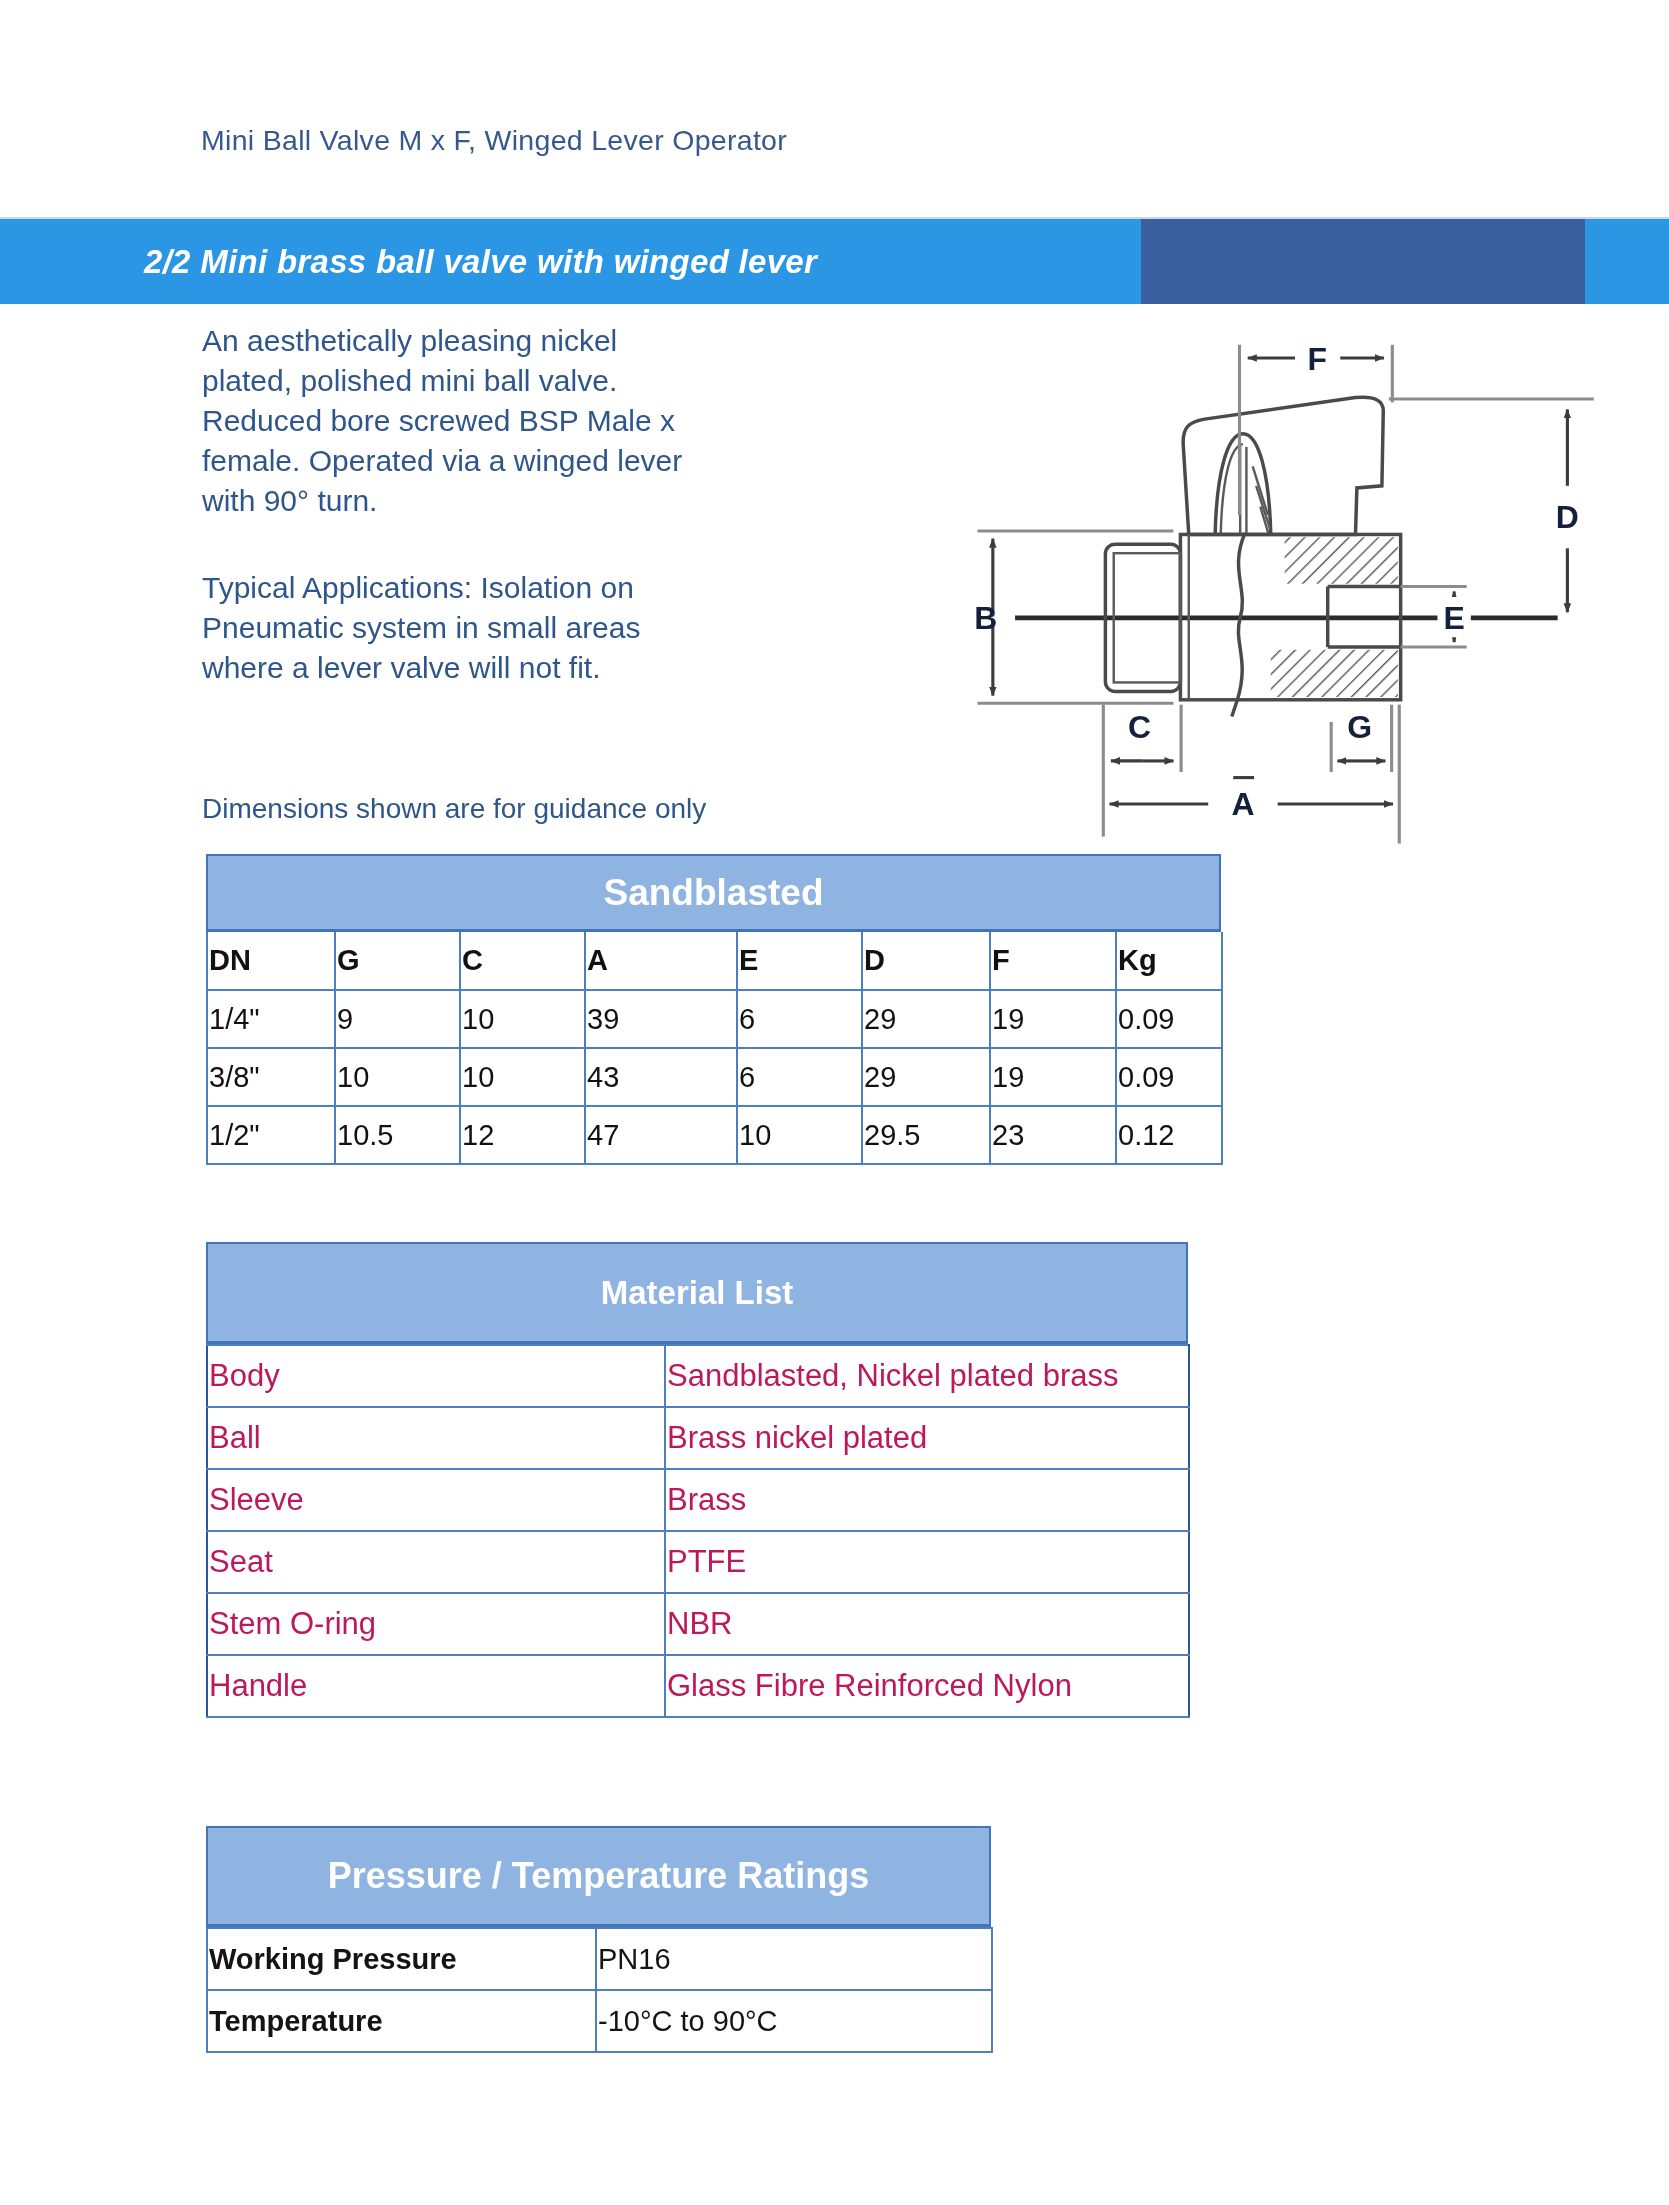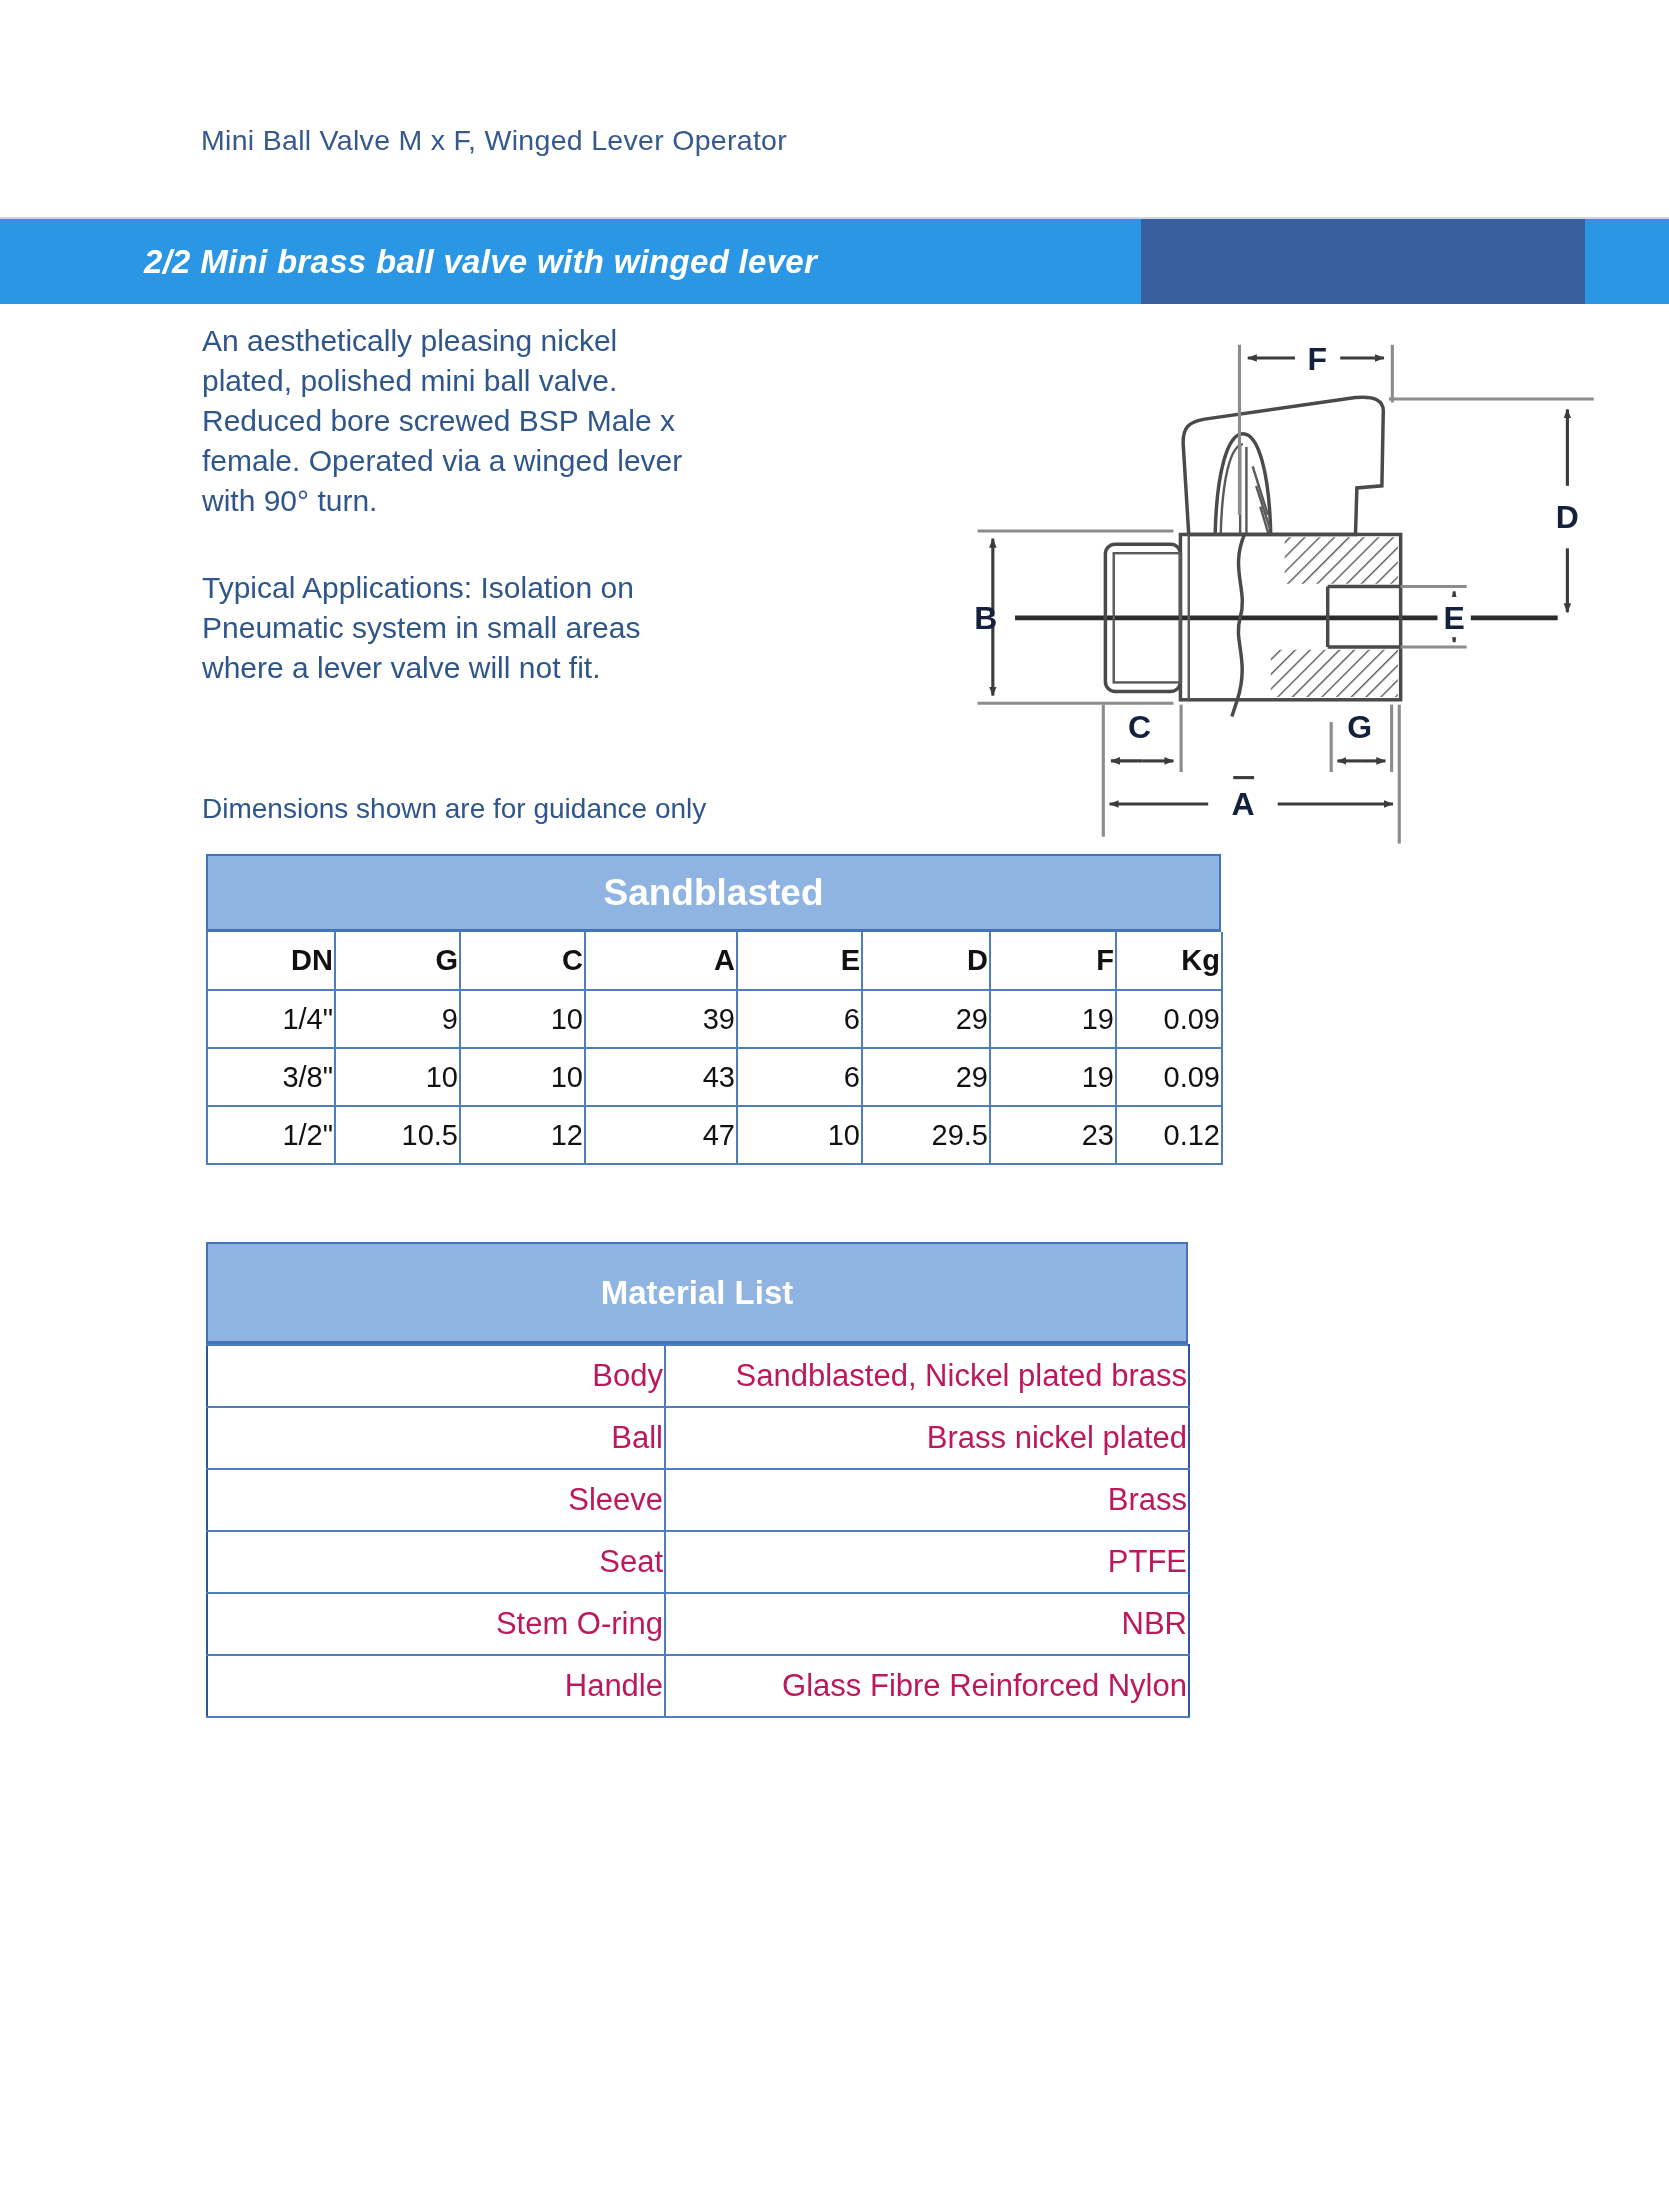--- a/index.html
+++ b/index.html
@@ -38,21 +38,21 @@
   .drawing{position:absolute;left:972px;top:319px;width:660px;height:549px;}
   .drawing svg{display:block;}
   
   .tbl-head{
     background:#8FB4E2;box-sizing:border-box;
     border:2.1px solid #4573B9;border-bottom:3.5px solid #4573B9;
     display:flex;align-items:center;justify-content:center;
     color:#ffffff;font-weight:bold;
   }
   table{border-collapse:collapse;table-layout:fixed;}
-  td,th{box-sizing:border-box;text-align:right;vertical-align:middle;}
+  td,th{box-sizing:border-box;text-align:left;vertical-align:middle;}
   
   .dim-wrap{position:absolute;left:206px;top:854px;width:1015px;}
   .dim-wrap .tbl-head{height:78px;font-size:37px;}
   .dim-table{width:1015px;}
   .dim-table td{
     border:2.1px solid #4E7EC0;border-top-width:2.8px;border-bottom-width:2.8px;
     height:58px;font-size:29px;color:#111111;background:#ffffff;
   }
   .dim-table tr.cols td{font-weight:bold;height:58px;border-top:none;}
   
@@ -282,15 +282,34 @@
         <td>NBR</td>
       </tr>
       <tr>
         <td>Handle</td>
         <td>Glass Fibre Reinforced Nylon</td>
       </tr>
     </tbody>
       </table>
   </div>
 
+  <div class="rat-wrap">
+    <div class="tbl-head">Pressure / Temperature Ratings</div>
+    <table class="rat-table">
+      <colgroup>
+          <col style="width:389px">
+          <col style="width:396px">
+        </colgroup>
+      <tbody>
+          <tr>
+        <td class="lbl">Working Pressure</td>
+        <td>PN16</td>
+      </tr>
+      <tr>
+        <td class="lbl">Temperature</td>
+        <td>-10°C to 90°C</td>
+      </tr>
+    </tbody>
+      </table>
+  </div>
 
 </div>
 
 
 </body></html>

